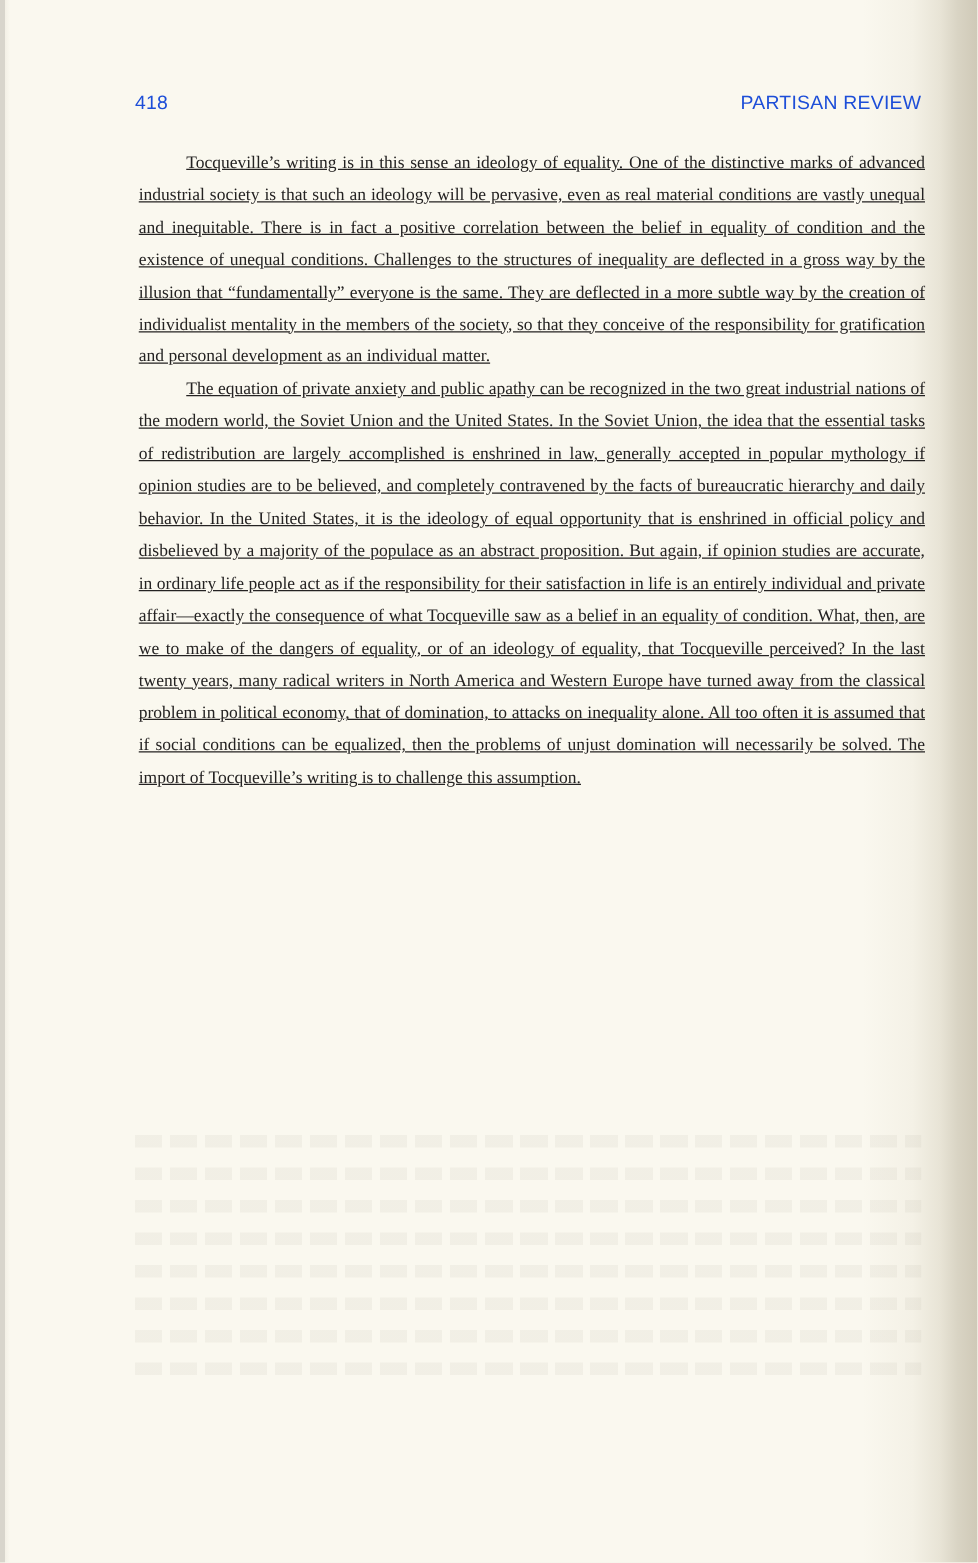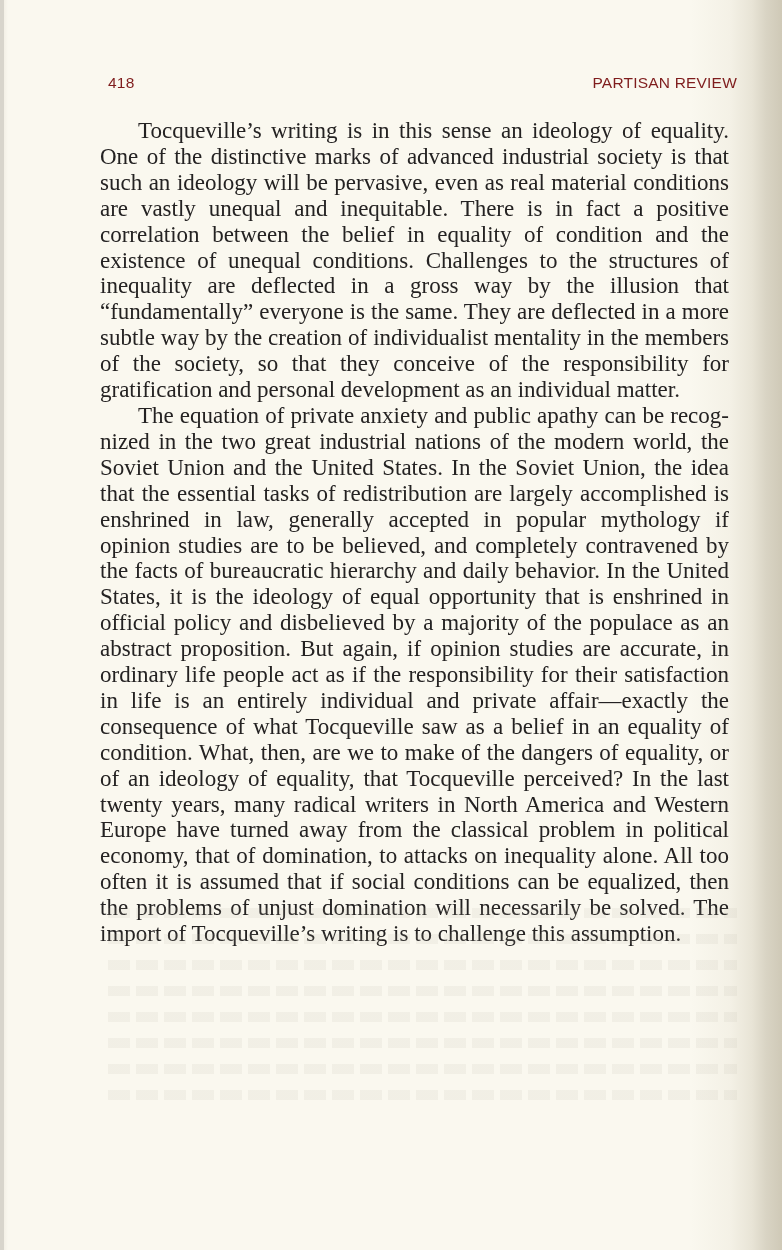--- a/index.html
+++ b/index.html
@@ -14,30 +14,31 @@
       #e9e6dc 0px, #f3f0e6 4px, #faf8ef 8px, #faf8ef 690px,
       #f4f1e6 730px, #e8e4d6 752px, #d9d4c4 766px, #cfc9b7 782px);
   }
   .left-edge {
     position: absolute; left: 0; top: 0; width: 4px; height: 1250px;
     background: #d8d5cc;
   }
   .running-head {
     position: absolute; left: 108px; top: 74px; width: 629px;
     font-family: "Liberation Sans", sans-serif;
-    font-size: 15.5px; color: #7f1d1d;
+    font-size: 15.5px; color: #1d4ed8;
     display: flex; justify-content: space-between;
     letter-spacing: 0.2px;
   }
   .body-text {
-    position: absolute; left: 100px; top: 118px; width: 629px;
+    position: absolute; left: 111px; top: 118px; width: 629px;
     font-family: "Liberation Serif", serif;
-    font-size: 23px; line-height: 25.9px; color: #242222;
+    font-size: 14px; line-height: 25.9px; color: #242222;
     text-align: justify;
     hyphens: manual;
+    text-decoration: underline;
   }
   .body-text p { margin: 0; text-indent: 38px; }
   .bleed {
     position: absolute; left: 108px; top: 908px; width: 629px;
   }
   .bleed div {
     height: 10px; margin-bottom: 16px;
     background: repeating-linear-gradient(90deg,
       rgba(180,175,160,0.12) 0px, rgba(180,175,160,0.12) 22px,
       transparent 22px, transparent 28px);

